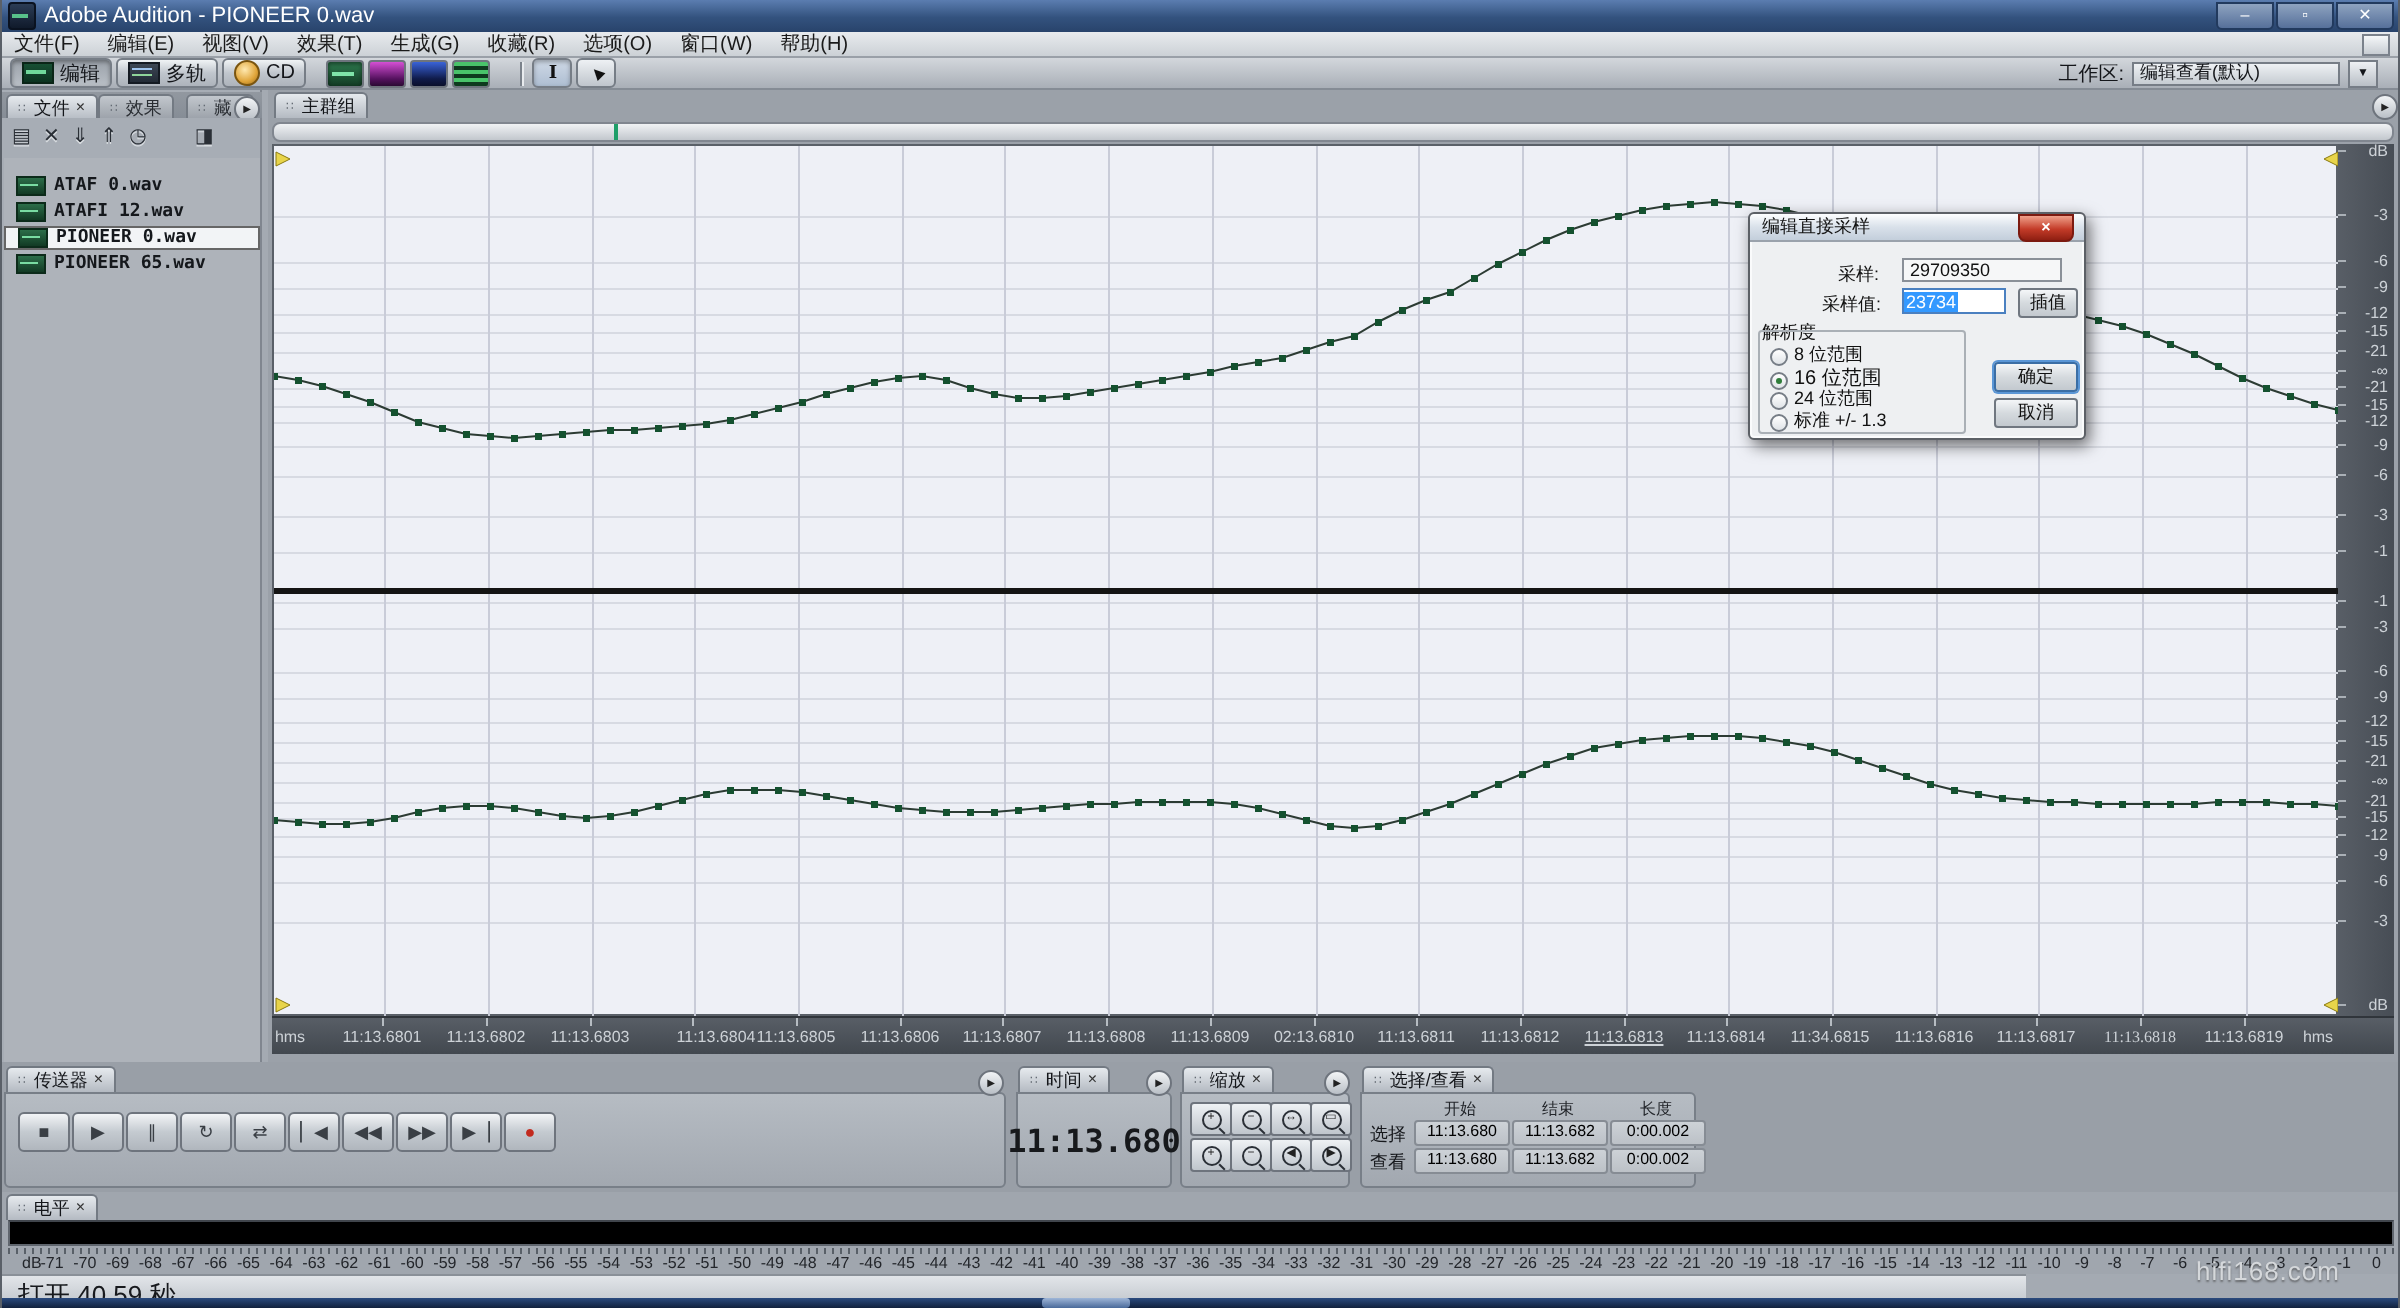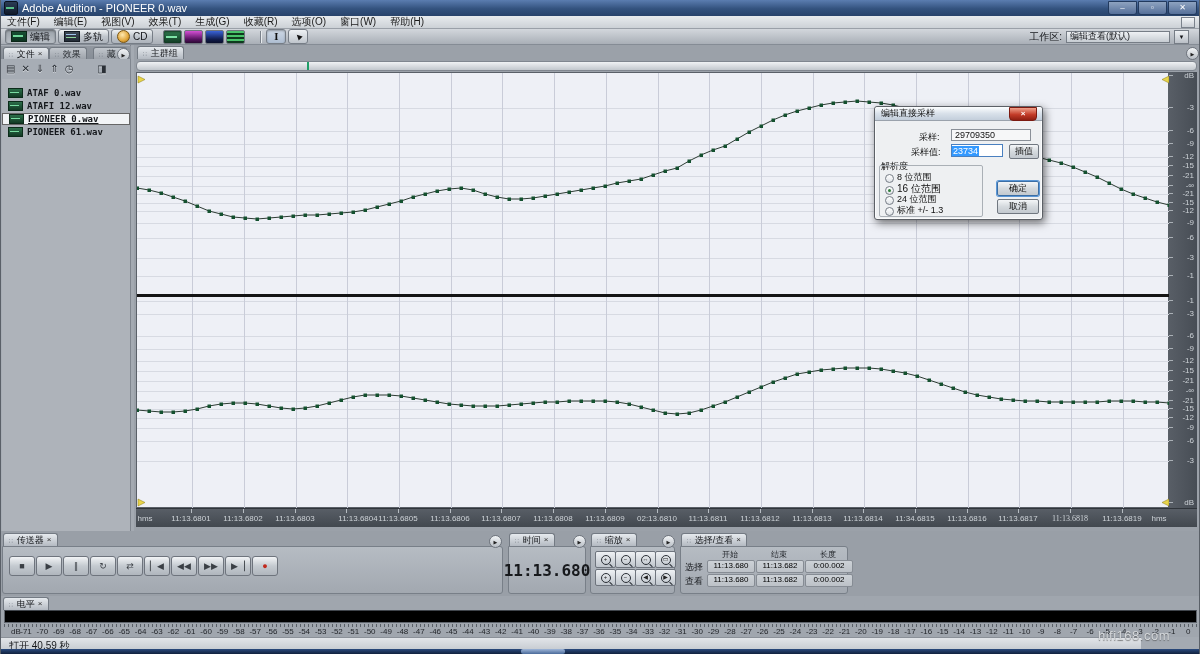--- a/index.html
+++ b/index.html
@@ -111,22 +111,22 @@
   .svhead{position:absolute;font-size:8px;color:#23262b;text-align:center;}
   .svlabel{position:absolute;font-size:9px;color:#17191d;}
   .svfield{position:absolute;width:46px;height:11px;border:1px solid #868c94;background:linear-gradient(#cdd2d7,#bcc1c7);
            font-size:8px;text-align:center;line-height:10px;border-radius:2px;}
   
   .levelbg{left:0;top:596px;width:1200px;height:41px;background:#a0a6ae;}
   .meterbar{left:3px;top:610px;width:1193px;height:13px;background:#000;border:1px solid #60666e;border-top-color:#40454c;box-sizing:border-box;}
   .meterticks{left:3px;top:624px;width:1193px;height:3px;background:repeating-linear-gradient(90deg,#596068 0 1px,transparent 1px 4px);}
   .mlabel{position:absolute;top:627px;font-size:8px;color:#23262b;transform:translateX(-50%);}
   
-  .statusbar{left:0;top:637px;width:1140px;height:12px;background:linear-gradient(#e2e5e9,#c6cbd1);border-top:1px solid #8a9098;
-             font-size:10px;color:#17191d;}
+  .statusbar{left:0;top:637px;width:1012px;height:12px;background:linear-gradient(#e2e5e9,#c6cbd1);border-top:1px solid #8a9098;
+             font-size:13px;color:#17191d;}
   .statusleft{position:absolute;left:8px;top:1px;}
   .statusright{position:absolute;right:12px;top:0;height:12px;display:flex;}
   .statusseg{padding:1px 8px 0 8px;border-left:1px solid #979ca3;box-shadow:inset 1px 0 0 #eef0f3;white-space:nowrap;}
   .watermark{left:1097px;top:628px;font-size:13px;color:#d5d8db;text-shadow:0 1px 1px rgba(60,60,60,.6);letter-spacing:0.5px;}
   .taskbar{left:0;top:649px;width:1200px;height:5px;background:linear-gradient(#2a4a7e,#11213d);}
   .taskbtn{left:520px;top:649px;width:44px;height:5px;background:linear-gradient(#9fb6d8,#4a6a9a);border-radius:2px;}
 </style>
 </head>
 <body>
 
@@ -231,27 +231,27 @@
       </div>
     <div class="filelist" id="filelist">
         <div class="filerow" style="margin-top: 8px;">
           <span class="fwicon"></span>
           <span>ATAF 0.wav</span>
         </div>
         <div class="filerow" style="margin-top: 1px;">
           <span class="fwicon"></span>
           <span>ATAFI 12.wav</span>
         </div>
-        <div class="filerow selected" style="margin-top: 1px; text-decoration: underline;">
+        <div class="filerow selected" style="margin-top: 1px;">
           <span class="fwicon"></span>
           <span>PIONEER 0.wav</span>
         </div>
         <div class="filerow" style="margin-top: 1px;">
           <span class="fwicon"></span>
-          <span>PIONEER 61.wav</span>
+          <span>PIONEER 65.wav</span>
         </div>
       </div>
   </div>
 
   
   <div class="abs mainbg"></div>
   <span class="ptab" style="left:136px;top:46px;">
     <span class="grip">∷</span>
       <span>主群组</span>
   </span>
@@ -575,21 +575,21 @@
       <span class="tlabel" style="left: 417px;">11:13.6808</span>
       <span class="ttick" style="left: 469px;"></span>
       <span class="tlabel" style="left: 469px;">11:13.6809</span>
       <span class="ttick" style="left: 521px;"></span>
       <span class="tlabel" style="left: 521px;">02:13.6810</span>
       <span class="ttick" style="left: 572px;"></span>
       <span class="tlabel" style="left: 572px;">11:13.6811</span>
       <span class="ttick" style="left: 624px;"></span>
       <span class="tlabel" style="left: 624px;">11:13.6812</span>
       <span class="ttick" style="left: 676px;"></span>
-      <span class="tlabel" style="left: 676px;">11:13.6813</span>
+      <span class="tlabel" style="left: 676px; text-decoration: underline;">11:13.6813</span>
       <span class="ttick" style="left: 727px;"></span>
       <span class="tlabel" style="left: 727px;">11:13.6814</span>
       <span class="ttick" style="left: 779px;"></span>
       <span class="tlabel" style="left: 779px;">11:34.6815</span>
       <span class="ttick" style="left: 831px;"></span>
       <span class="tlabel" style="left: 831px;">11:13.6816</span>
       <span class="ttick" style="left: 882px;"></span>
       <span class="tlabel" style="left: 882px;">11:13.6817</span>
       <span class="ttick" style="left: 934px;"></span>
       <span class="tlabel" style="left: 934px; font-family: Liberation Serif, serif;">11:13.6818</span>

